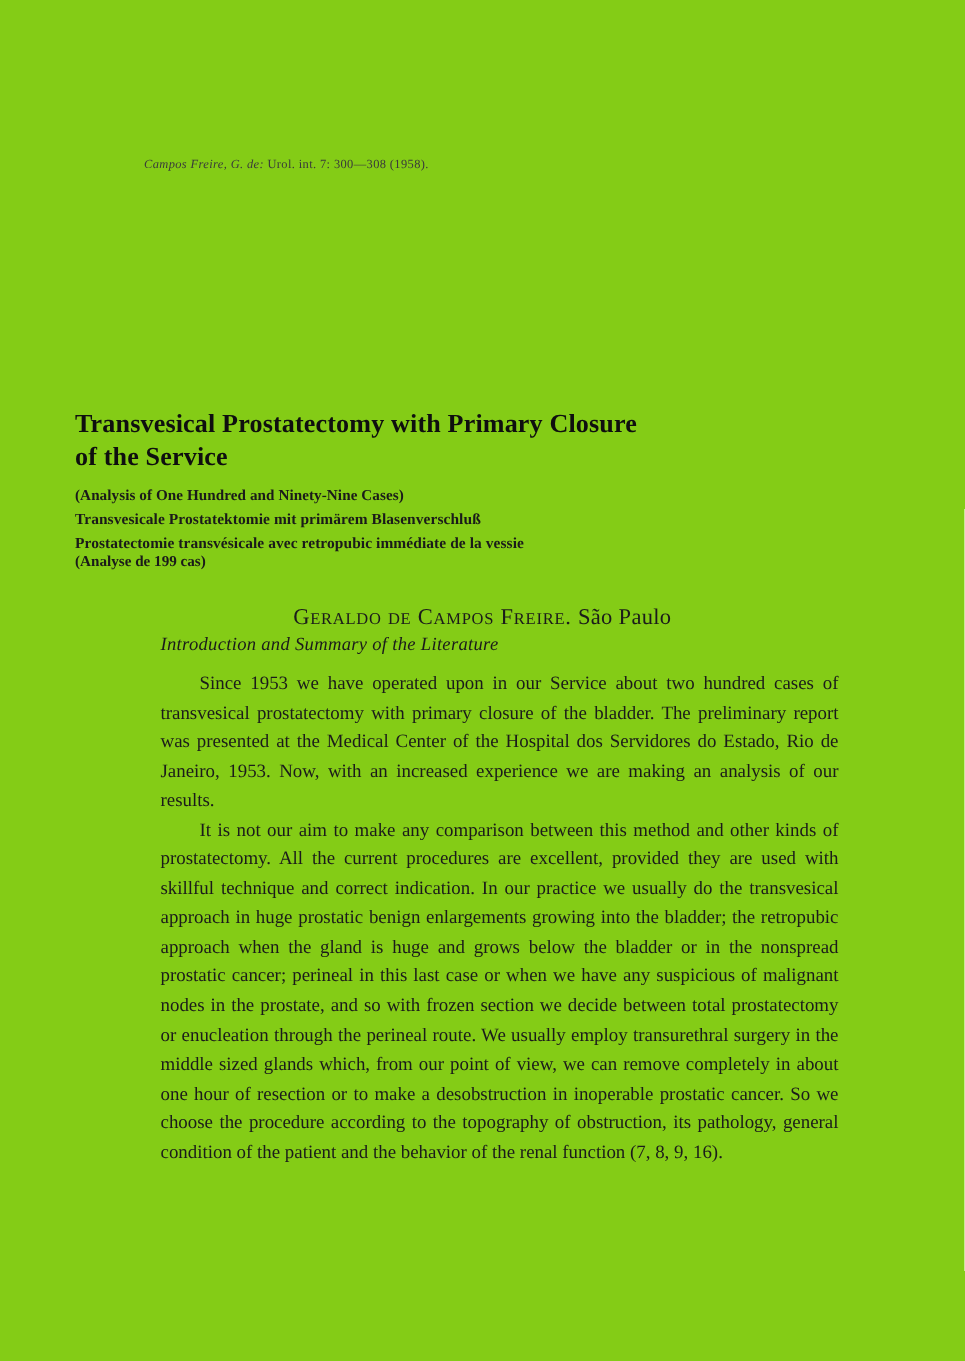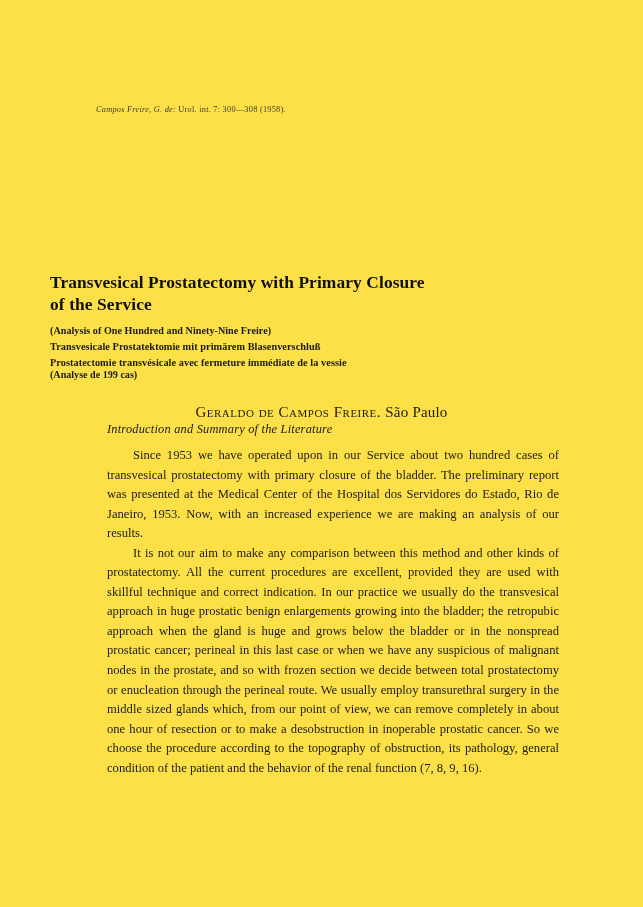--- a/index.html
+++ b/index.html
@@ -4,21 +4,21 @@
 <style>
   html, body {
     margin: 0;
     padding: 0;
     background: #ffffff;
   }
   .page {
     position: relative;
     width: 643px;
     height: 907px;
-    background: #fde047;
+    background: #84cc16;
     overflow: hidden;
     font-family: "Liberation Serif", "DejaVu Serif", serif;
     color: #1b1b1b;
   }
   
   .cite-header {
     position: absolute;
     left: 96px;
     top: 105px;
     width: 460px;
@@ -124,23 +124,23 @@
   <div class="cite-header">
     <span>Campos Freire, G. de:</span>
     <span class="roman">Urol. int. 7: 300—308 (1958).</span>
   </div>
 
   <div class="title-block">
     <div class="main-title">
       <div>Transvesical Prostatectomy with Primary Closure</div>
       <div>of the Service</div>
     </div>
-    <div class="subtitle sub-en">(Analysis of One Hundred and Ninety-Nine Freire)</div>
+    <div class="subtitle sub-en">(Analysis of One Hundred and Ninety-Nine Cases)</div>
     <div class="subtitle sub-de-1">Transvesicale Prostatektomie mit primärem Blasenverschluß</div>
-    <div class="subtitle sub-fr-1">Prostatectomie transvésicale avec fermeture immédiate de la vessie</div>
+    <div class="subtitle sub-fr-1">Prostatectomie transvésicale avec retropubic immédiate de la vessie</div>
     <div class="subtitle sub-fr-2">(Analyse de 199 cas)</div>
   </div>
 
   <div class="author-line">
     <span>Geraldo de Campos Freire.</span>
     <span class="city">São Paulo</span>
   </div>
 
   <div class="body-col">
     <div class="section-heading">Introduction and Summary of the Literature</div>

